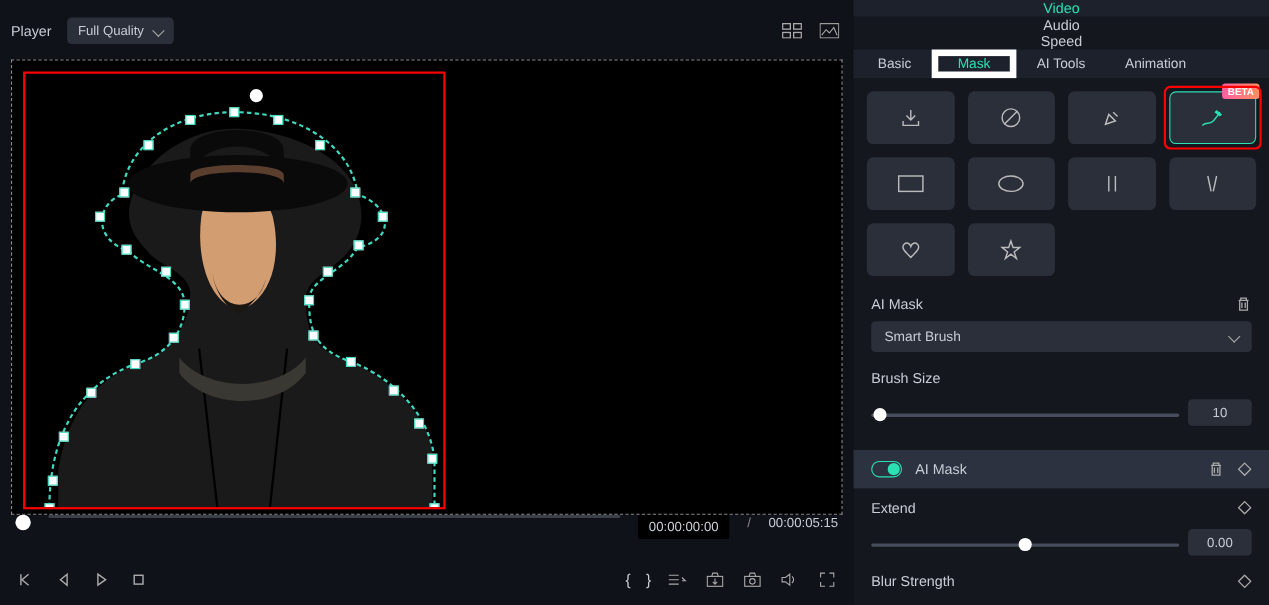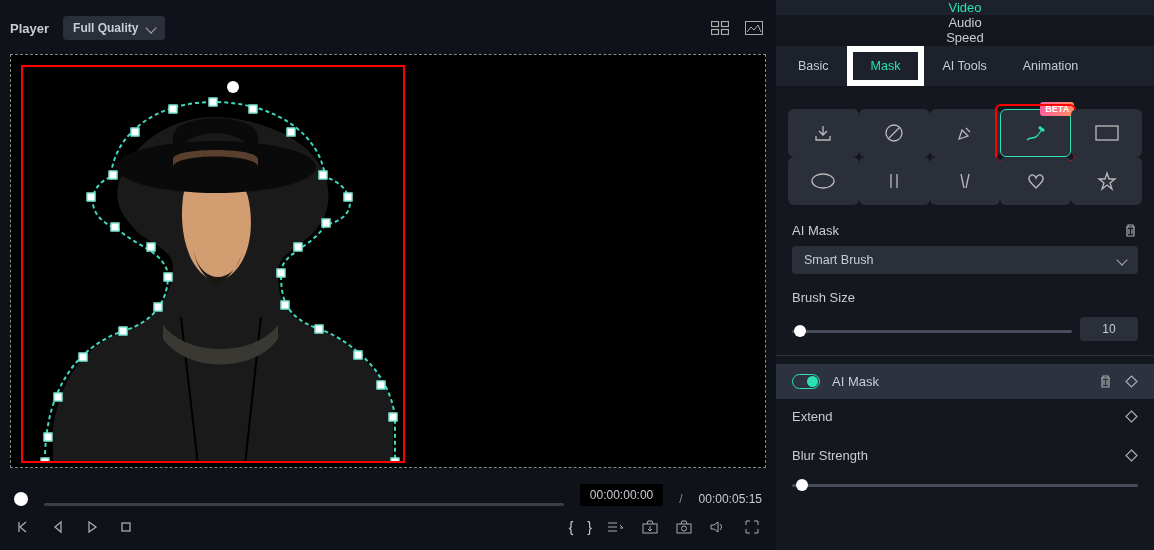--- a/index.html
+++ b/index.html
@@ -17,21 +17,20 @@
       display: flex;
       flex-direction: column;
       padding: 10px 10px 0 10px;
     }
     .top-bar {
       display: flex;
       align-items: center;
       gap: 10px;
       height: 36px;
       margin-bottom: 8px;
-      font-weight: bold;
     }
     .player-label { font-size: 13px; color: #c8ccd4; margin-right: 4px; }
     .quality-select {
       background: #2a2f3a;
       border: none;
       color: #c8ccd4;
       padding: 5px 10px;
       border-radius: 4px;
       font-size: 12px;
       display: flex;
@@ -57,21 +56,21 @@
       border: 2px solid #ff0000;
       background: #000;
       overflow: hidden;
     }
     .figure-shape { position: absolute; left: 0; top: 0; }
     .handle { position: absolute; width: 9px; height: 9px; border: 1.5px solid #3fd9c0; background: #fff; transform: translate(-50%,-50%); }
     .top-dot { position: absolute; width: 12px; height: 12px; border-radius: 50%; background: #fff; transform: translate(-50%,-50%); }
 
     .timeline {
       display: flex;
-      align-items: flex-end;
+      align-items: flex-start;
       height: 38px;
       gap: 16px;
       padding: 0 4px;
     }
     .seek-dot { width: 14px; height: 14px; border-radius: 50%; background: #fff; flex-shrink: 0; cursor: pointer;}
     .seek-bar { flex: 1; height: 3px; background: #3a3f4a; border-radius: 2px; }
     .tc-box { background: #000; padding: 4px 10px; font-size: 12px; border-radius: 2px;}
     .tc-slash { font-size: 12px; color: #888;}
     .tc-dur { font-size: 12px; color: #c8ccd4; }
 
@@ -118,24 +117,23 @@
       background: #1c212b;
       align-items: stretch;
       padding: 0 4px;
     }
     .subtab { display: flex; align-items: center; justify-content: center; font-size: 12.5px; padding: 0 18px; cursor: pointer;}
     .subtab.active { color: #2be0b3; }
     .mask-highlight { border: 6px solid #ffffff; }
 
     .tools-grid {
       display: grid;
-      grid-template-columns: repeat(5, 1fr);
-      gap: 0;
+      grid-template-columns: repeat(4, 1fr);
+      gap: 12px;
       padding: 12px 12px 8px 12px;
-      margin-top: 11px;
     }
     .tool {
       height: 48px;
       background: #2a2f3a;
       border-radius: 6px;
       display: flex;
       align-items: center;
       justify-content: center;
       position: relative;
       cursor: pointer;
@@ -483,20 +481,27 @@
 
   <div class="section">
     <div class="section-row">
       <span class="section-label">Extend</span>
       <span class="ai-icon">
         <svg width="13" height="13" viewBox="0 0 13 13" stroke="#aaa" fill="none" stroke-width="1.2">
             <path d="M6.5 1 L12 6.5 L6.5 12 L1 6.5 Z"></path>
           </svg>
       </span>
     </div>
+    <div class="slider-row">
+      <div class="slider">
+        <div class="slider-track"></div>
+        <div class="slider-thumb" style="left:50%"></div>
+      </div>
+      <div class="slider-value">0.00</div>
+    </div>
   </div>
 
   <div class="section" style="padding-bottom:0">
     <div class="section-row">
       <span class="section-label">Blur Strength</span>
       <span class="ai-icon">
         <svg width="13" height="13" viewBox="0 0 13 13" stroke="#aaa" fill="none" stroke-width="1.2">
             <path d="M6.5 1 L12 6.5 L6.5 12 L1 6.5 Z"></path>
           </svg>
       </span>

